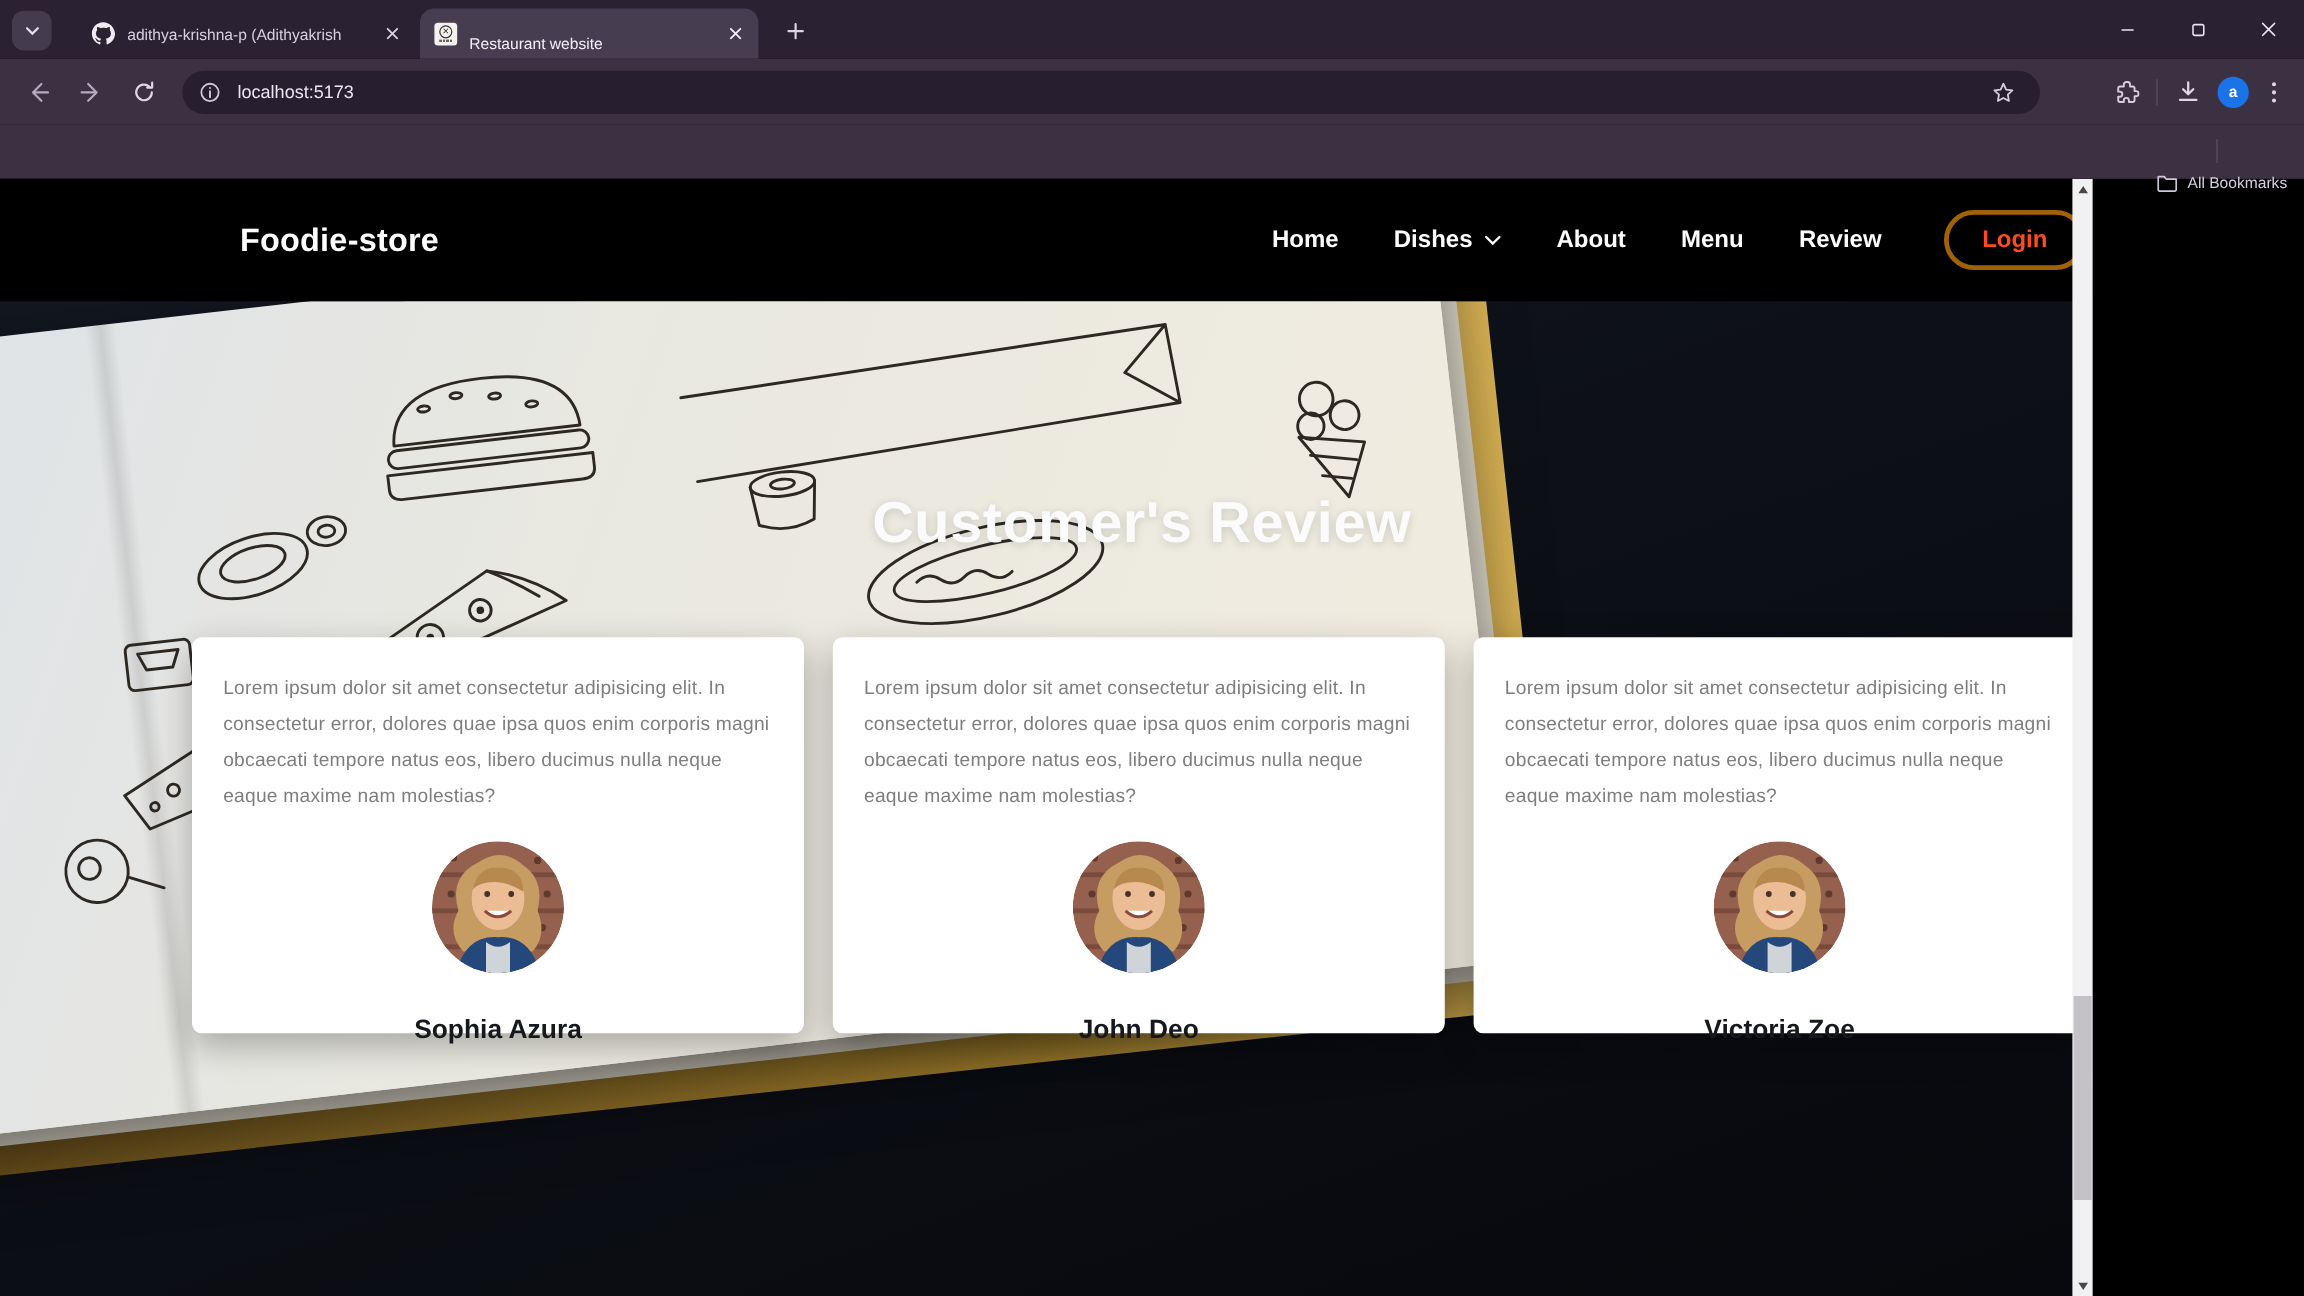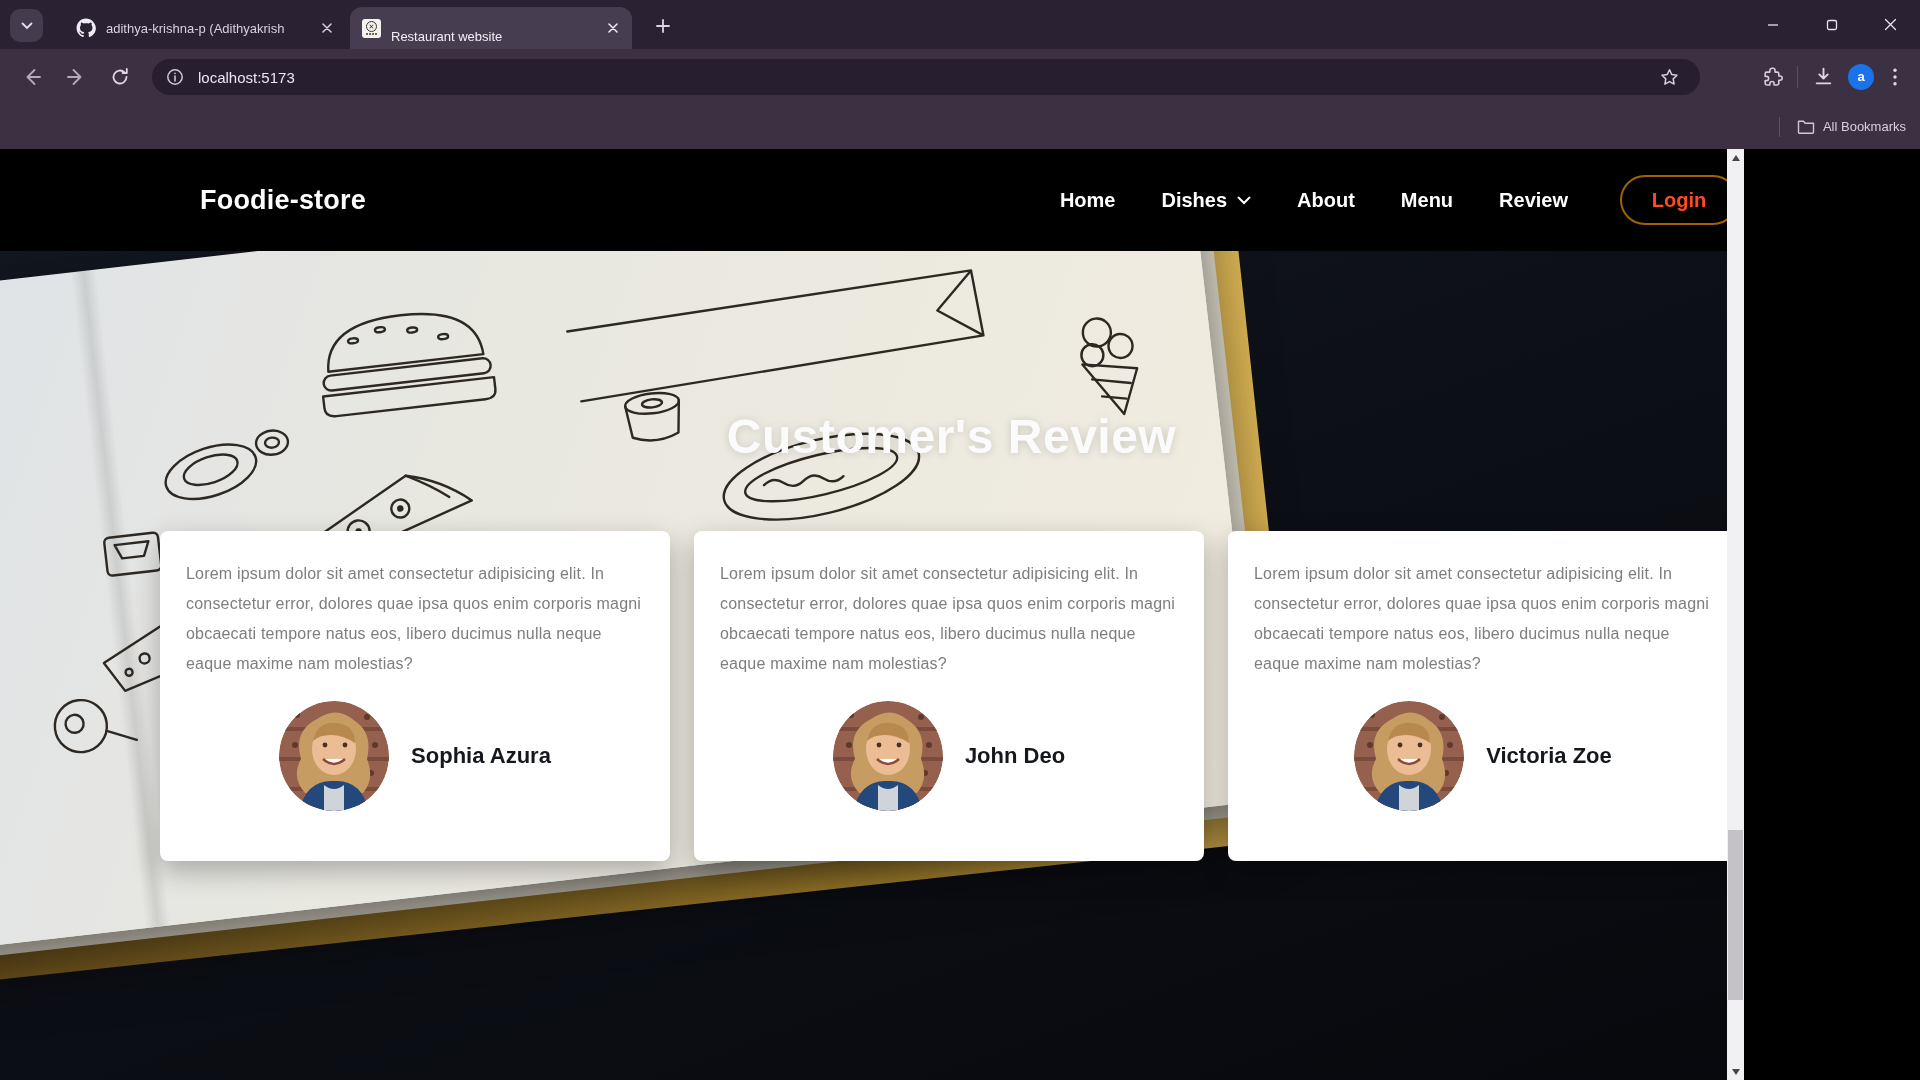--- a/index.html
+++ b/index.html
@@ -28,53 +28,53 @@
   .nav-ico { position:absolute; top:0; height:55px; width:40px; display:flex; align-items:center; justify-content:center; cursor:pointer; }
   .addressbar { position:absolute; left:152px; top:10px; width:1548px; height:36px; background:#271e2f; border-radius:18px; display:flex; align-items:center; padding:0 12px 0 10px; cursor:text; }
   .ab-info { width:26px; height:26px; border-radius:50%; display:flex; align-items:center; justify-content:center; }
   .ab-url { margin-left:10px; font-size:15px; color:#ece6f2; flex:1; }
   .right-icons { position:absolute; top:0; height:55px; right:0; display:flex; align-items:center; }
   .ri { width:38px; height:38px; display:flex; align-items:center; justify-content:center; cursor:pointer; }
   .ri-sep { width:1px; height:22px; background:#5b5065; margin:0 6px; }
   .profile-badge { width:26px; height:26px; border-radius:50%; display:flex; align-items:center; justify-content:center; font-size:13px; font-weight:bold; color:#fff; }
 
   .bookmarksbar { position:absolute; top:104px; left:0; width:1920px; height:45px; background:#3b3143; }
-  .bm-right { position:absolute; right:14px; top:0; height:45px; display:flex; align-items:center; gap:9px; }
+  .bm-right { position:absolute; right:14px; top:12px; height:45px; display:flex; align-items:center; gap:9px;flex-direction:column; }
   .bm-sep { width:1px; height:20px; background:#5b5065; margin-right:8px; }
   .bm-all { display:flex; align-items:center; gap:8px; cursor:pointer; color:#d7cfe1; font-size:13px; }
 
   
   .page { position:absolute; top:149px; left:0; width:1744px; height:931px; background:#0d1017; overflow:hidden; }
 
   .site-nav { position:absolute; top:0; left:0; width:1920px; height:102px; background:#000; z-index:30; display:flex; align-items:center; }
   .brand { position:absolute; left:200px; font-size:27px; font-weight:bold; color:#fff; letter-spacing:.2px; cursor:pointer; }
   .nav-links { position:absolute; right:182px; display:flex; align-items:center; gap:46px; }
   .nav-link { color:#fff; font-size:20px; font-weight:600; cursor:pointer; display:flex; align-items:center; gap:10px; }
-  .login-btn { width:118px; height:50px; border:2px solid #a16207; border-radius:26px; background:transparent; color:#ff4a22; font-size:20px; font-weight:600; cursor:pointer; margin-left:6px; font-family:"Liberation Sans", sans-serif; }
+  .login-btn { width:118px; height:50px; border:4px solid #a16207; border-radius:26px; background:transparent; color:#ff4a22; font-size:20px; font-weight:600; cursor:pointer; margin-left:6px; font-family:"Liberation Sans", sans-serif; }
 
   .hero { position:absolute; top:102px; left:0; width:1920px; height:829px;
           background:linear-gradient(160deg,#131720 0%, #0d1017 40%, #07080c 100%); overflow:hidden; }
   .gold-stack { position:absolute; left:-118px; top:-8px; width:1388px; height:672px; transform:rotate(-6.2deg);
           background:linear-gradient(90deg,#6d521d 0%, #a8842e 70%, #d8b254 100%); border-radius:8px; }
   .sheet2 { position:absolute; left:-136px; top:-22px; width:1380px; height:662px; transform:rotate(-6.4deg);
           background:#e7e1d2; border-radius:6px; }
   .notebook { position:absolute; left:-150px; top:-30px; width:1380px; height:660px; transform:rotate(-6.5deg);
           background:linear-gradient(115deg,#dde2e9 0%, #e9e8e0 45%, #f1ecdf 100%);
           border-radius:6px; box-shadow:0 25px 60px rgba(0,0,0,.55); }
   .spine { position:absolute; left:255px; top:0; bottom:0; width:26px;
           background:linear-gradient(90deg, rgba(0,0,0,0) 0%, rgba(0,0,0,.10) 50%, rgba(0,0,0,0) 100%); }
   .doodles { position:absolute; inset:0; }
 
   .hero-heading { position:absolute; top:158px; left:0; width:1903px; text-align:center; z-index:20;
           font-size:48px; font-weight:bold; color:#fbfbfb; letter-spacing:.5px; text-shadow:0 1px 8px rgba(0,0,0,.15); }
 
   .cards { position:absolute; top:280px; left:160px; width:1578px; display:flex; gap:24px; z-index:20; }
   .card { width:510px; height:330px; background:#fff; border-radius:8px; box-shadow:0 10px 28px rgba(0,0,0,.28); padding:28px 26px 0 26px; }
   .card p { font-size:16px; line-height:30px; color:#7e7e7e; letter-spacing:.2px; }
-  .card-footer { display:flex; align-items:center; justify-content:center; gap:22px; margin-top:22px; }
+  .card-footer { display:flex; align-items:center; justify-content:center; gap:34px; margin-top:22px;flex-direction:column; }
   .avatar { width:110px; height:110px; border-radius:50%; overflow:hidden; flex:0 0 auto; }
   .rev-name { font-size:22px; font-weight:bold; color:#15181c; }
 
   
   .scrollbar { position:absolute; top:0; right:0; width:17px; height:931px; background:#f1f0f2; z-index:40; }
   .sb-arrow { position:absolute; left:0; width:17px; height:17px; display:flex; align-items:center; justify-content:center; cursor:pointer; }
   .sb-up { top:0; } .sb-down { bottom:0; }
   .tri-up { width:0; height:0; border-left:4px solid transparent; border-right:4px solid transparent; border-bottom:6px solid #48464b; }
   .tri-down { width:0; height:0; border-left:4px solid transparent; border-right:4px solid transparent; border-top:6px solid #48464b; }
   .sb-thumb { position:absolute; left:1px; top:681px; width:15px; height:170px; background:#c4c2c6; cursor:grab; }

